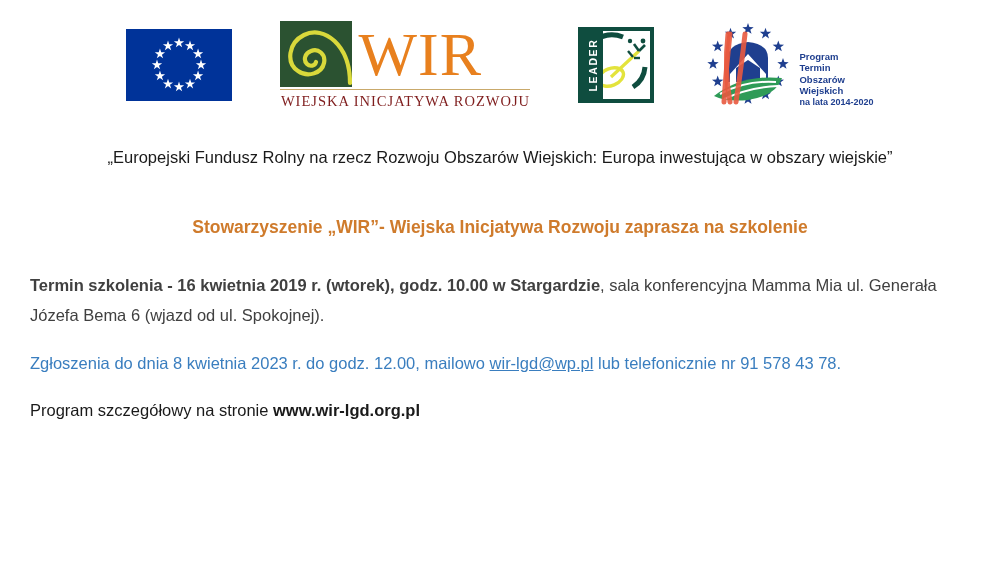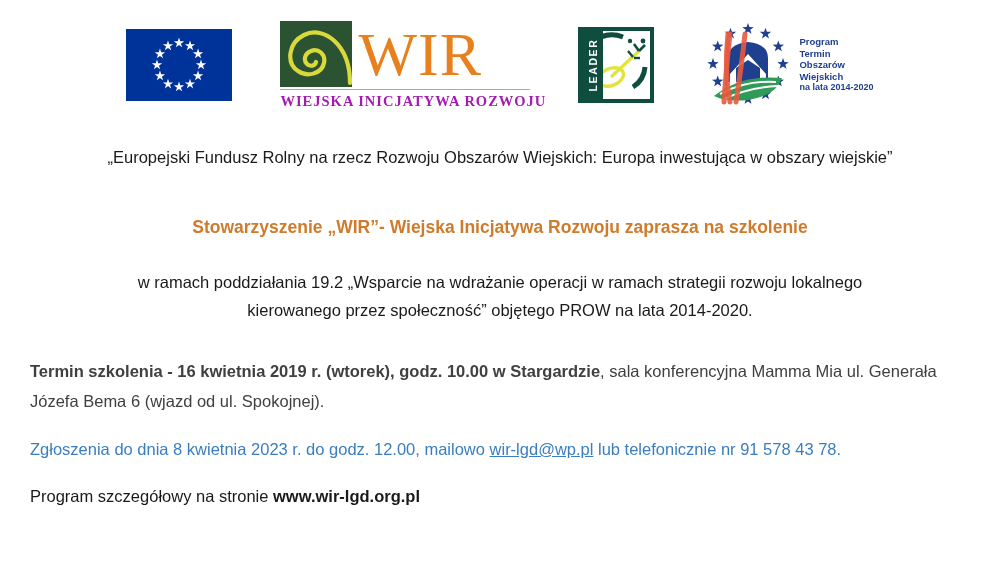--- a/index.html
+++ b/index.html
@@ -72,25 +72,24 @@
   }
   .wir-rule {
     height: 1px;
     background: #C9A96B;
     margin-top: 2px;
   }
   .wir-tagline {
     font-family: "Liberation Serif", serif;
     font-size: 14.5px;
     letter-spacing: 1.0px;
-    color: #a21caf;
+    color: #7f1d1d;
     text-align: center;
     padding-top: 3px;
     white-space: nowrap;
-    font-weight: bold;
   }
 
   
   .leader-logo {
     width: 76px;
     height: 76px;
     flex: none;
     display: flex;
     background: #0F4D3F;
     box-sizing: border-box;
@@ -122,21 +121,21 @@
     flex: 1;
     background: #FFFFFF;
     position: relative;
     overflow: hidden;
   }
 
   
   .prow-logo {
     flex: none;
     display: flex;
-    align-items: center;
+    align-items: flex-end;
     gap: 5px;
   }
   .prow-emblem {
     width: 92px;
     height: 86px;
     position: relative;
     flex: none;
   }
   .prow-text {
     font-family: "Liberation Sans", sans-serif;
@@ -300,24 +299,20 @@
 </div>
 
 <div class="doc-body">
 
   <div class="quote-line">„Europejski Fundusz Rolny na rzecz Rozwoju Obszarów Wiejskich: Europa inwestująca w obszary wiejskie”</div>
 
   <div class="invite-block">
     <div class="invite-line1">Stowarzyszenie „WIR”- Wiejska Inicjatywa Rozwoju zaprasza na szkolenie</div>
   </div>
 
-  <div class="scope-block">
-    <div>w ramach poddziałania 19.2 „Wsparcie na wdrażanie operacji w ramach strategii rozwoju lokalnego</div>
-    <div>kierowanego przez społeczność” objętego PROW na lata 2014-2020.</div>
-  </div>
 
   <div class="details-block">
     <b>Termin szkolenia - 16 kwietnia 2019 r. (wtorek), godz. 10.00  w Stargardzie</b><span>, sala konferencyjna Mamma Mia ul. Generała Józefa Bema 6 (wjazd od ul. Spokojnej).</span>
   </div>
 
   <div class="signup-line">
     <span>Zgłoszenia do dnia 8 kwietnia 2023 r. do godz. 12.00, mailowo </span><a class="mail" href="#">wir-lgd@wp.pl</a><span> lub telefonicznie  nr 91 578 43 78.</span>
   </div>
 
   <div class="program-line">

